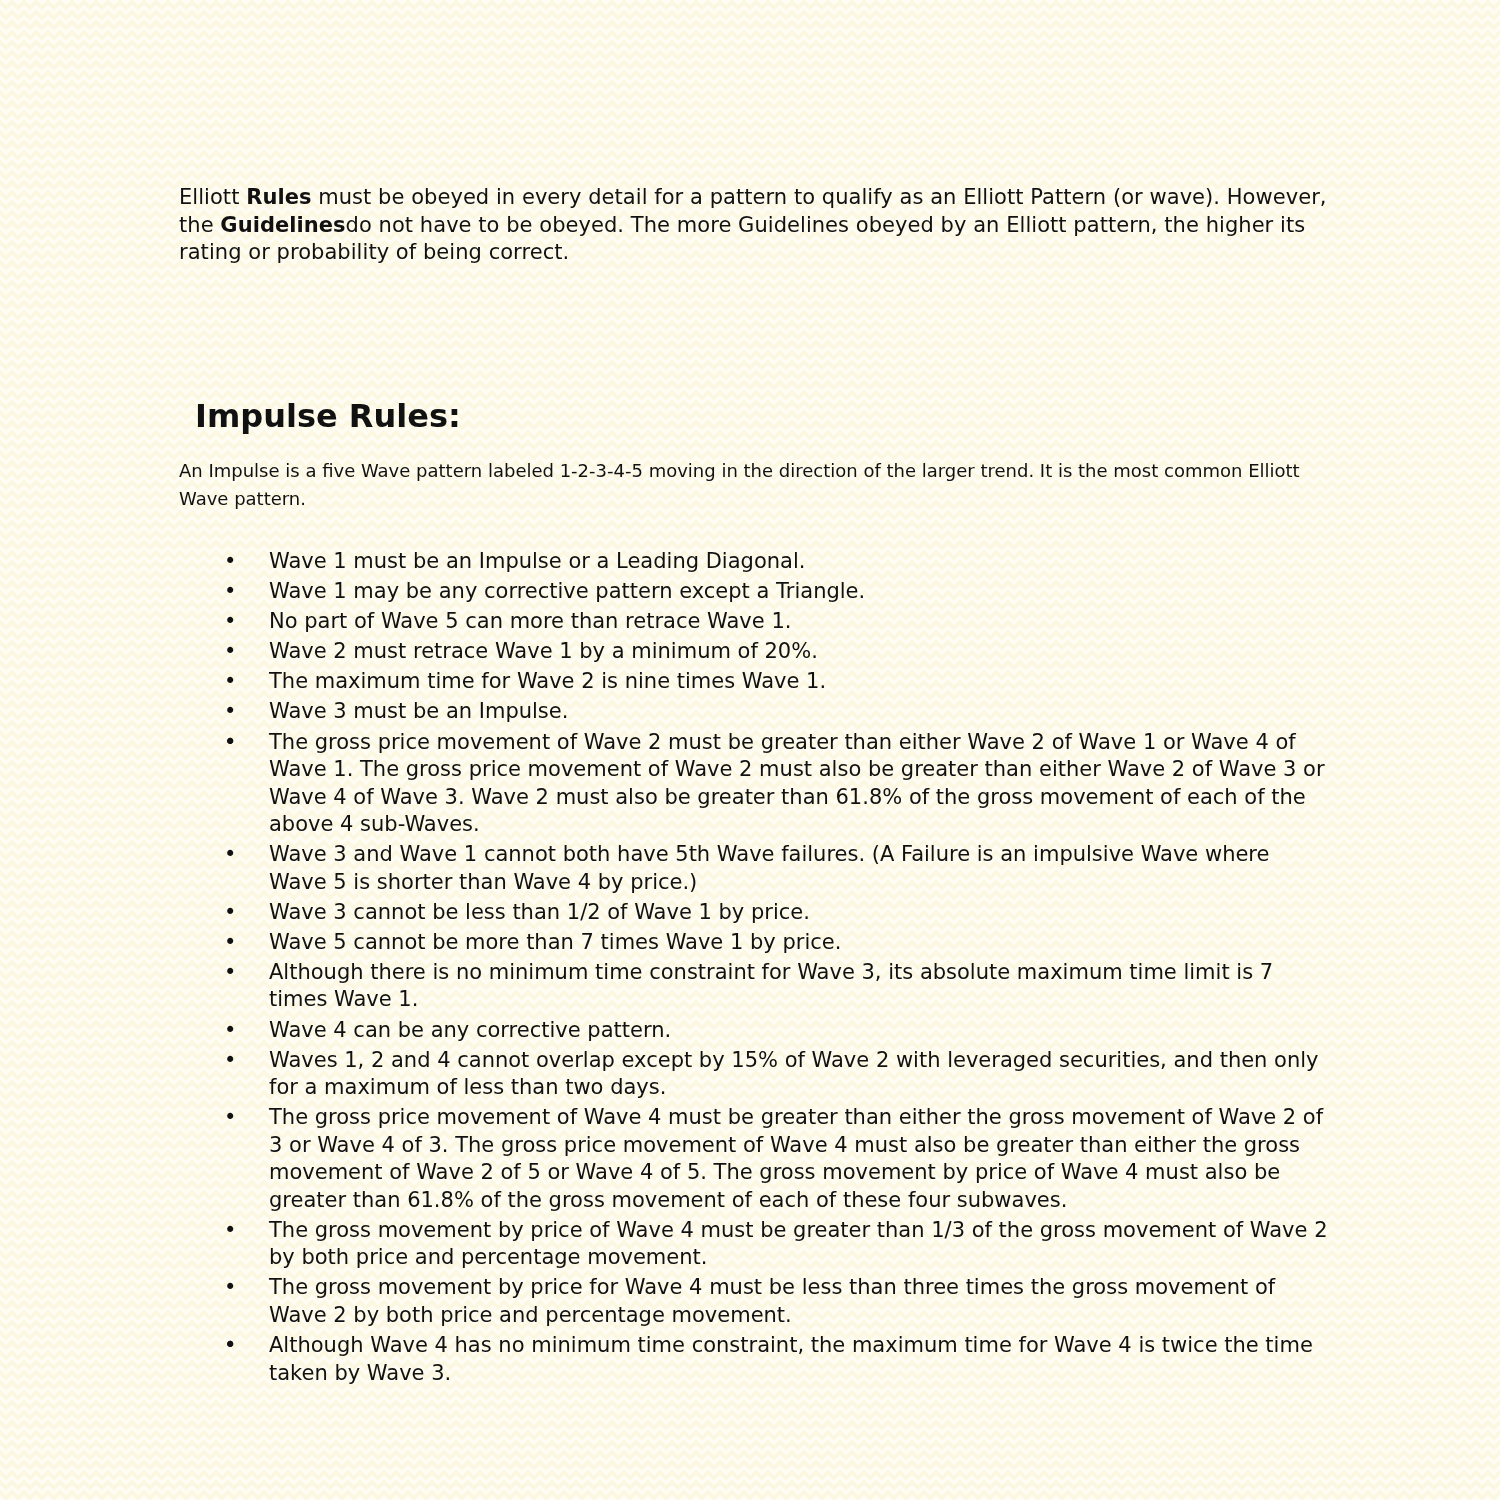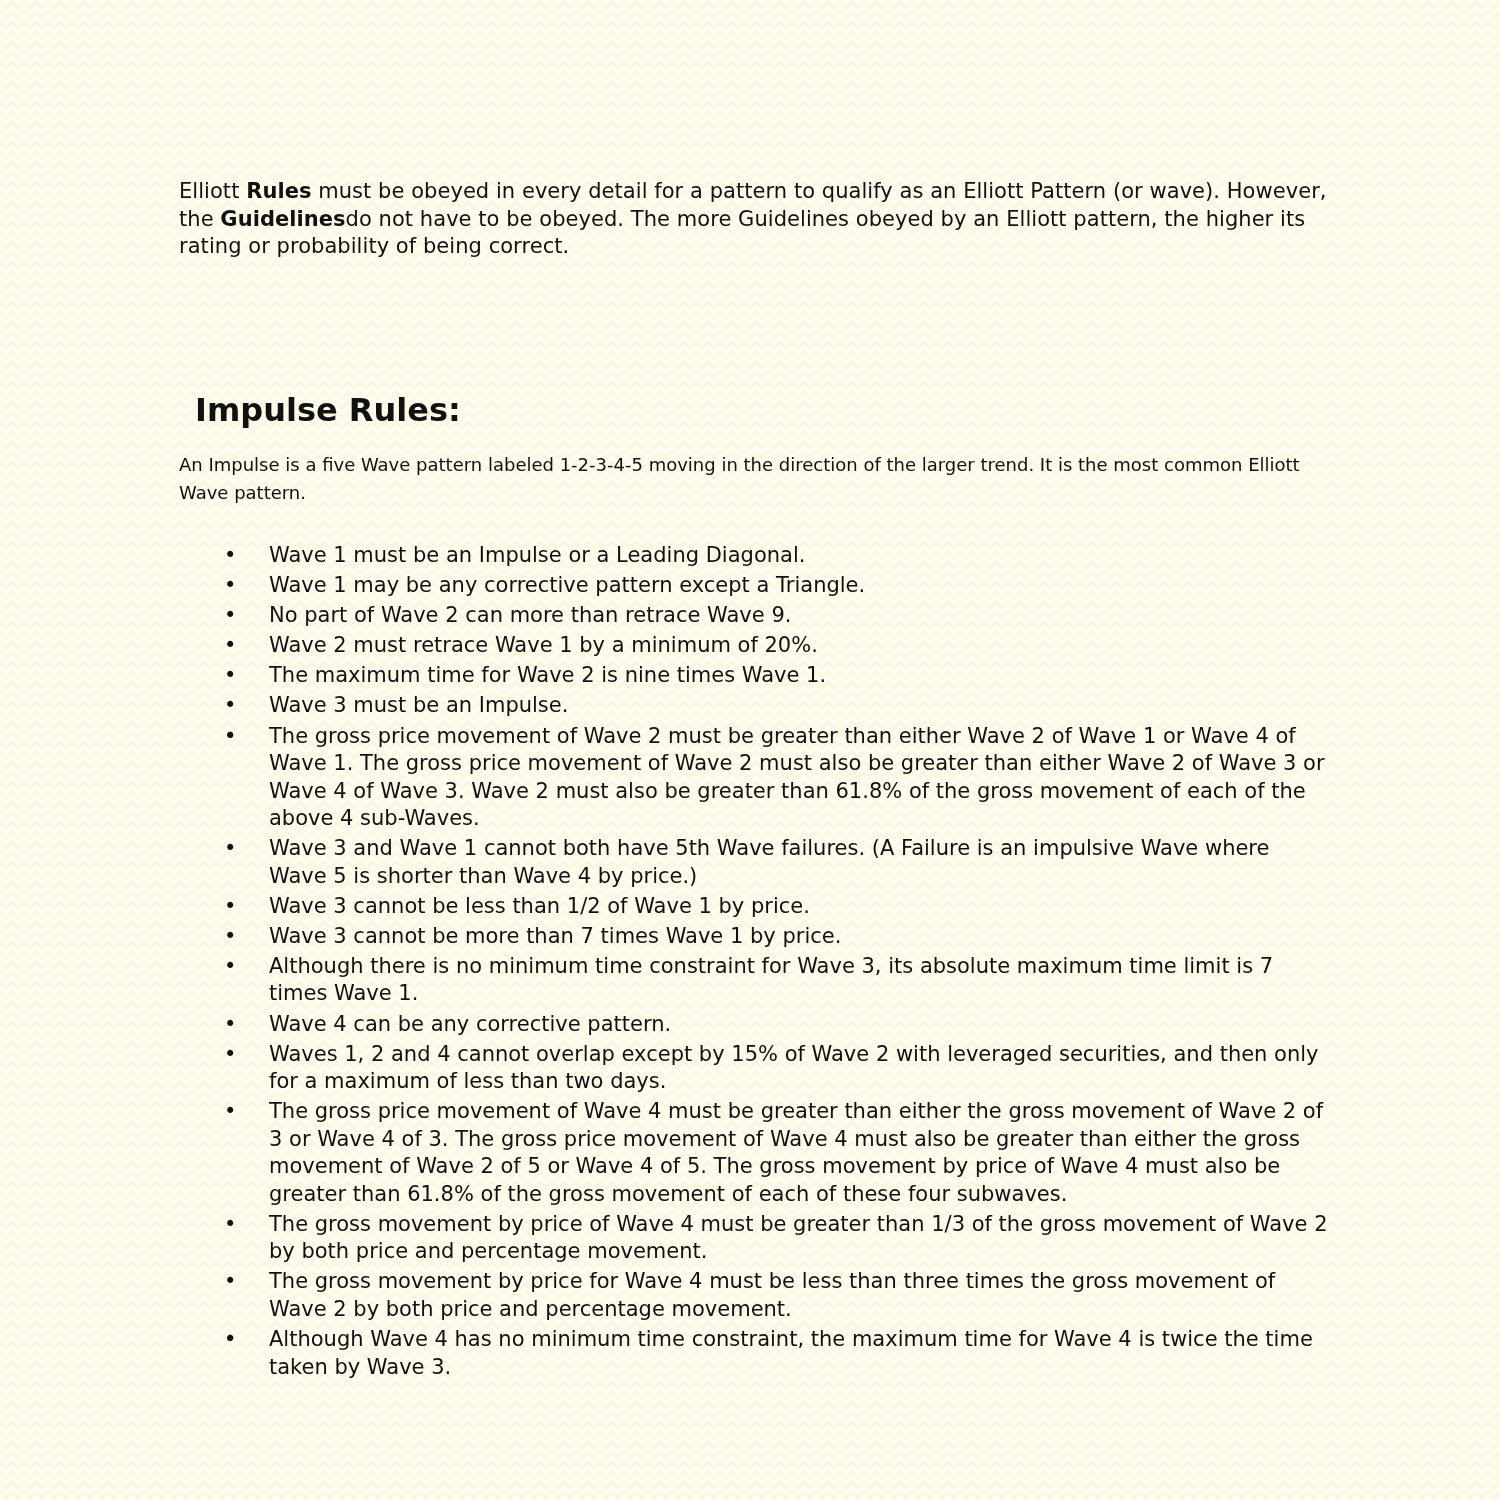--- a/index.html
+++ b/index.html
@@ -25,21 +25,21 @@
     }
     .bg-overlay {
       position: absolute;
       inset: 0;
       background: rgba(255, 253, 243, 0.55);
       pointer-events: none;
     }
     .page {
       position: absolute;
       left: 179px;
-      top: 178px;
+      top: 184px;
       width: 1150px;
     }
     .intro {
       font-size: 21px;
       line-height: 27.5px;
       margin: 0;
       letter-spacing: 0.05px;
     }
     .intro b { font-weight: bold; }
     .heading {
@@ -95,29 +95,29 @@
     <span>Elliott </span><b>Rules</b><span> must be obeyed in every detail for a pattern to qualify as an Elliott Pattern (or wave). However, the </span><b>Guidelines</b><span>do not have to be obeyed. The more Guidelines obeyed by an Elliott pattern, the higher its rating or probability of being correct.</span>
   </p>
 
   <h2 class="heading">Impulse Rules:</h2>
 
   <p class="lead">An Impulse is a five Wave pattern labeled 1-2-3-4-5 moving in the direction of the larger trend. It is the most common Elliott Wave pattern.</p>
 
   <ul class="rules">
     <li class="rule"><span class="bullet">•</span><span>Wave 1 must be an Impulse or a Leading Diagonal.</span></li>
     <li class="rule"><span class="bullet">•</span><span>Wave 1 may be any corrective pattern except a Triangle.</span></li>
-    <li class="rule"><span class="bullet">•</span><span>No part of Wave 2 can more than retrace Wave 9.</span></li>
+    <li class="rule"><span class="bullet">•</span><span>No part of Wave 5 can more than retrace Wave 1.</span></li>
     <li class="rule"><span class="bullet">•</span><span>Wave 2 must retrace Wave 1 by a minimum of 20%.</span></li>
     <li class="rule"><span class="bullet">•</span><span>The maximum time for Wave 2 is nine times Wave 1.</span></li>
     <li class="rule"><span class="bullet">•</span><span>Wave 3 must be an Impulse.</span></li>
     <li class="rule"><span class="bullet">•</span></li>
     <li class="rule"><span class="bullet">•</span><span>The gross price movement of Wave 2 must be greater than either Wave 2 of Wave 1 or Wave 4 of Wave 1. The gross price movement of Wave 2 must also be greater than either Wave 2 of Wave 3 or Wave 4 of Wave 3. Wave 2 must also be greater than 61.8% of the gross movement of each of the above 4 sub-Waves.</span></li>
     <li class="rule"><span class="bullet">•</span><span>Wave 3 and Wave 1 cannot both have 5th Wave failures. (A Failure is an impulsive Wave where Wave 5 is shorter than Wave 4 by price.)</span></li>
     <li class="rule"><span class="bullet">•</span><span>Wave 3 cannot be less than 1/2 of Wave 1 by price.</span></li>
-    <li class="rule"><span class="bullet">•</span><span>Wave 3 cannot be more than 7 times Wave 1 by price.</span></li>
+    <li class="rule"><span class="bullet">•</span><span>Wave 5 cannot be more than 7 times Wave 1 by price.</span></li>
     <li class="rule"><span class="bullet">•</span><span>Although there is no minimum time constraint for Wave 3, its absolute maximum time limit is 7 times Wave 1.</span></li>
     <li class="rule"><span class="bullet">•</span><span>Wave 4 can be any corrective pattern.</span></li>
     <li class="rule"><span class="bullet">•</span><span>Waves 1, 2 and 4 cannot overlap except by 15% of Wave 2 with leveraged securities, and then only for a maximum of less than two days.</span></li>
     <li class="rule"><span class="bullet">•</span><span>The gross price movement of Wave 4 must be greater than either the gross movement of Wave 2 of 3 or Wave 4 of 3. The gross price movement of Wave 4 must also be greater than either the gross movement of Wave 2 of 5 or Wave 4 of 5. The gross movement by price of Wave 4 must also be greater than 61.8% of the gross movement of each of these four subwaves.</span></li>
     <li class="rule"><span class="bullet">•</span><span>The gross movement by price of Wave 4 must be greater than 1/3 of the gross movement of Wave 2 by both price and percentage movement.</span></li>
     <li class="rule"><span class="bullet">•</span><span>The gross movement by price for Wave 4 must be less than three times the gross movement of Wave 2 by both price and percentage movement.</span></li>
     <li class="rule"><span class="bullet">•</span></li>
     <li class="rule"><span class="bullet">•</span><span>Although Wave 4 has no minimum time constraint, the maximum time for Wave 4 is twice the time taken by Wave 3.</span></li>
   </ul>
 </div>

